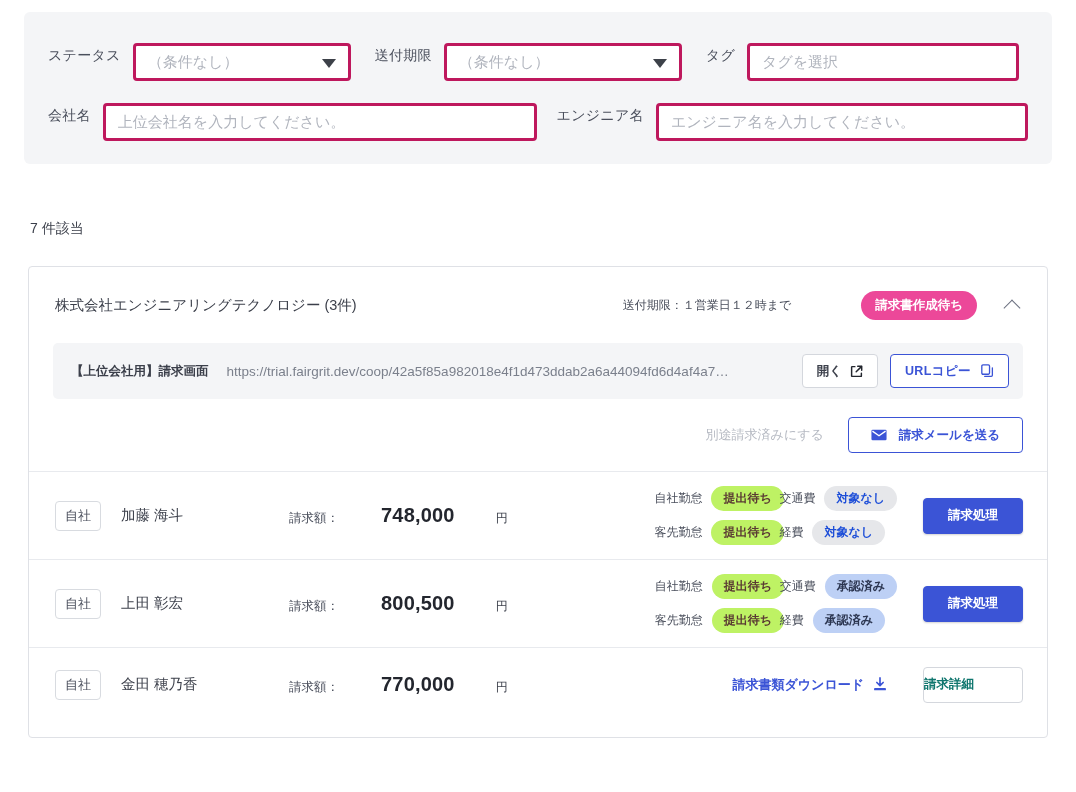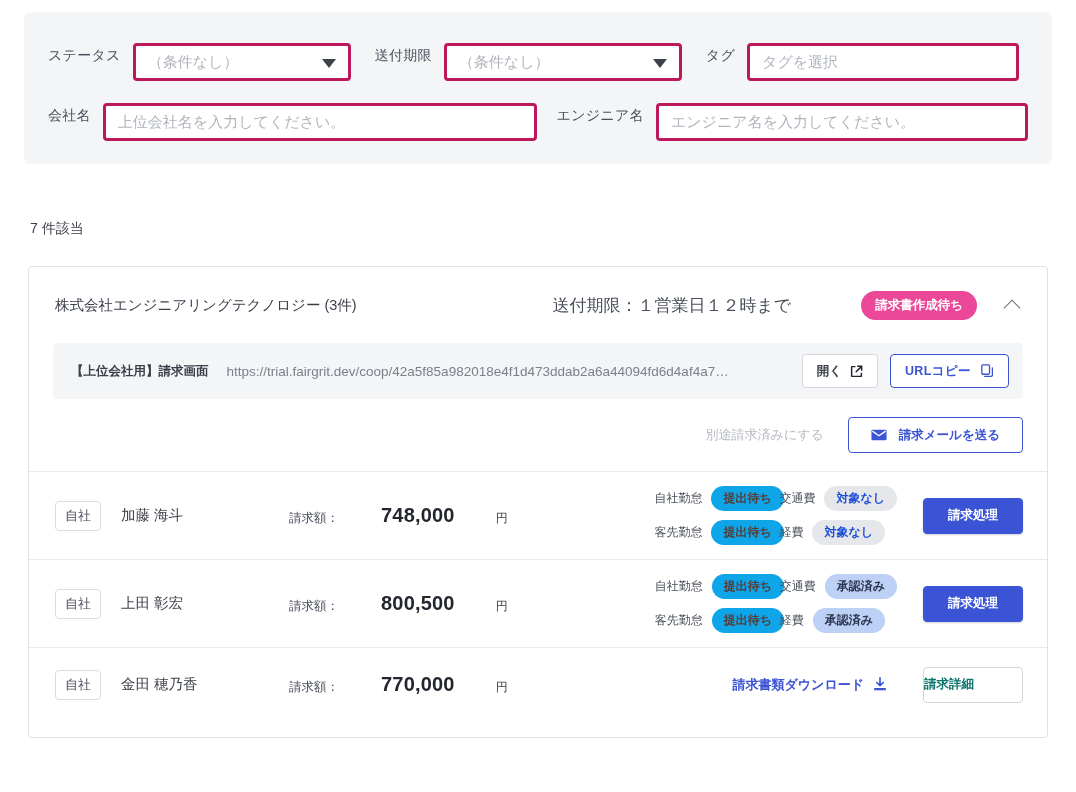--- a/index.html
+++ b/index.html
@@ -75,21 +75,21 @@
     border: 1px solid #dfe1e6;
     border-radius: 4px;
   }
   .card-head {
     height: 76px;
     display: flex; align-items: center;
     padding: 0 26px 0 26px;
   }
   .co-name { font-size: 14.5px; color: #3b3f4a; }
   .head-spacer { flex: 1; }
-  .deadline { font-size: 17px; color: #4a4f5c; margin-right: 70px; }
+  .deadline { font-size: 12px; color: #4a4f5c; margin-right: 70px; }
   .pill-status {
     background: #ec4899;
     color: #ffffff;
     font-size: 12.5px;
     font-weight: bold;
     border-radius: 999px;
     padding: 6px 14px;
     white-space: nowrap;
   }
   .chev {
@@ -201,21 +201,21 @@
   .scell { display: flex; align-items: center; }
   .scell.w1 { width: 125px; }
   .slabel { font-size: 12px; color: #4a4f5c; white-space: nowrap; }
   .sbadge {
     border-radius: 999px;
     font-size: 12px; font-weight: bold;
     padding: 4px 12px;
     margin-left: 9px;
     white-space: nowrap;
   }
-  .sb-pending { background: #0ea5e9; color: #5a3a33; }
+  .sb-pending { background: #bef264; color: #5a3a33; }
   .sb-none    { background: #e6e7ea; color: #1d4ed8; }
   .sb-ok      { background: #bdd0f5; color: #2b3550; }
 
   .btn-process {
     background: #3b54d6;
     border: 1px solid #3b54d6;
     color: #ffffff;
     width: 100px; height: 36px;
     border-radius: 4px;
     font-size: 12.5px; font-weight: bold;

